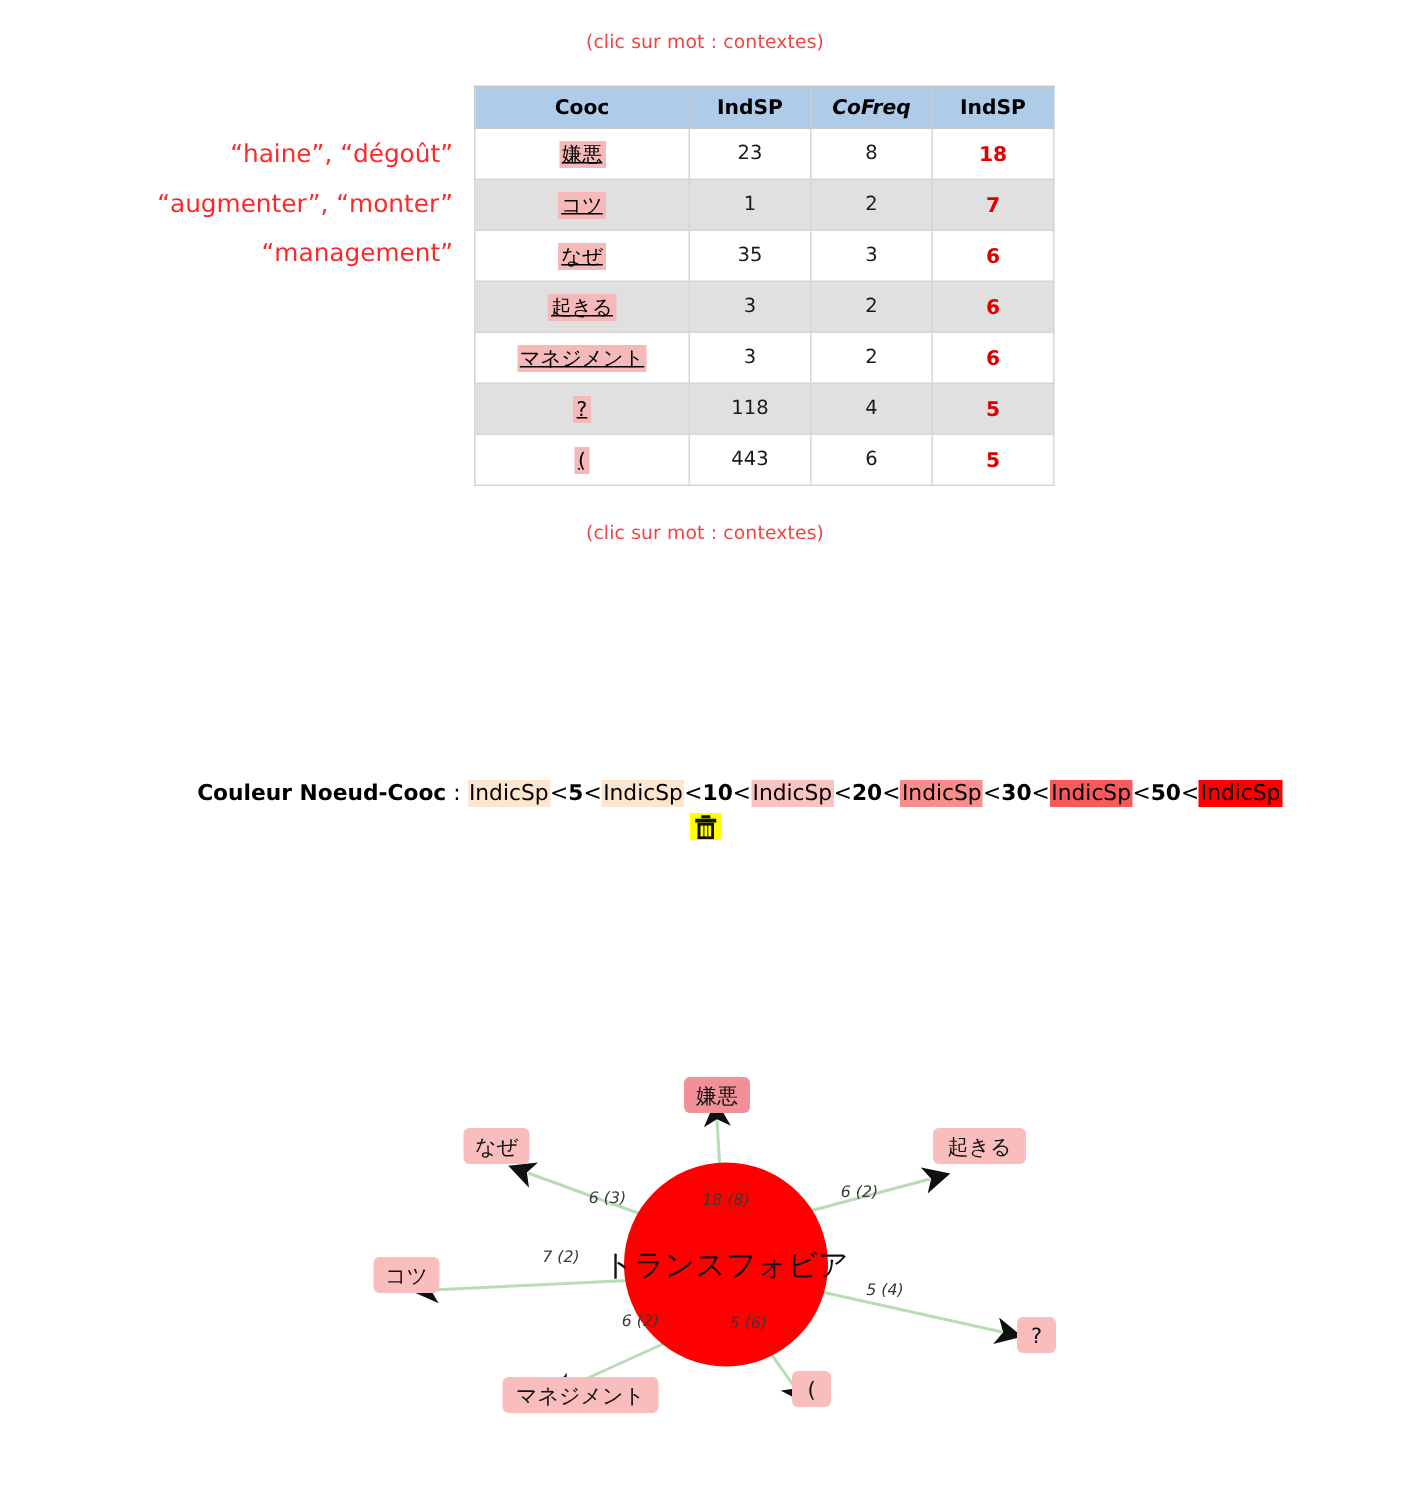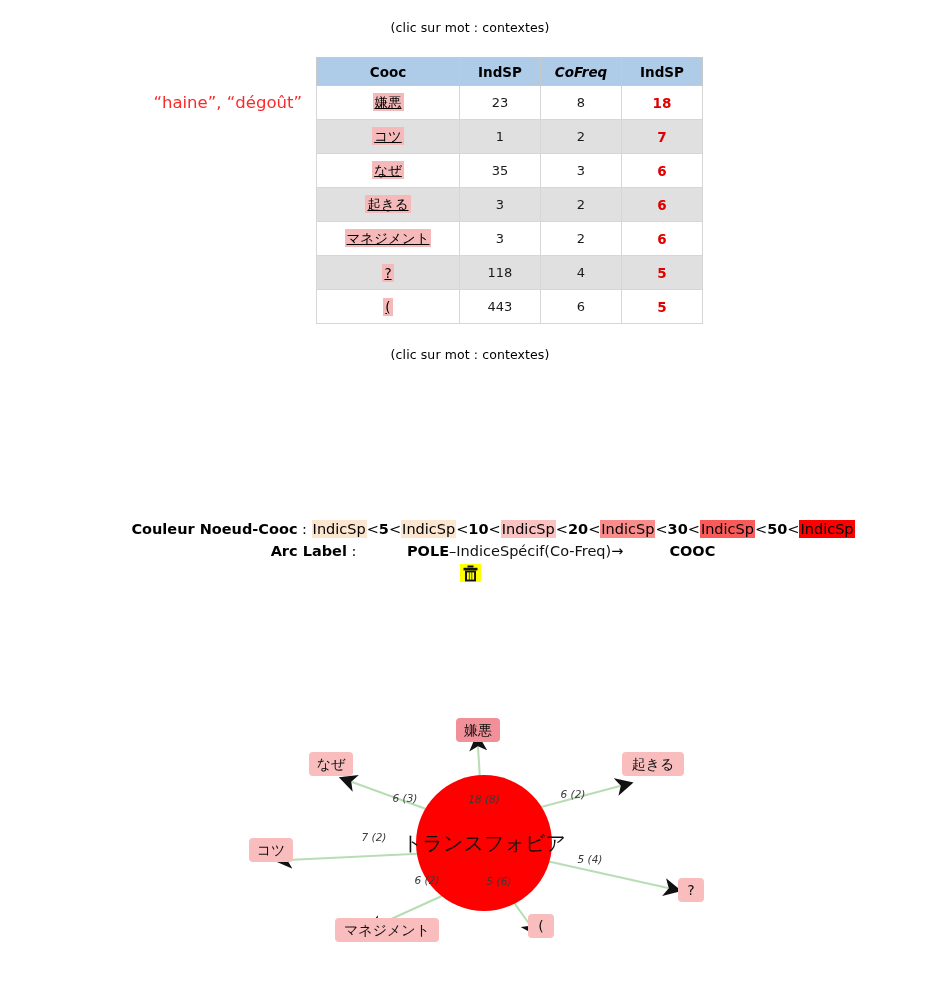--- a/index.html
+++ b/index.html
@@ -15,21 +15,21 @@
     overflow: hidden;
   }
 
   
   .caption {
     position: absolute;
     width: 100%;
     text-align: center;
     font-family: "DejaVu Sans", sans-serif;
     font-size: 12.5px;
-    color: #000000;
+    color: #ef4444;
     letter-spacing: .1px;
   }
   #caption-top    { top: 20px; }
   #caption-bottom { top: 347px; }
 
   
   #cooc-table-wrap {
     position: absolute;
     left: 316px;
     top: 57px;
@@ -172,20 +172,22 @@
   }
 </style>
 </head>
 <body>
 
 <div class="caption" id="caption-top">(clic sur mot : contextes)</div>
 
 <div id="annotations">
   <div id="annot-spacer-head"></div>
   <div class="annot">“haine”, “dégoût”</div>
+  <div class="annot">“augmenter”, “monter”</div>
+  <div class="annot">“management”</div>
 </div>
 
 <div id="cooc-table-wrap">
   <table class="cooc">
     <thead>
       <tr>
         <th class="c-cooc">Cooc</th>
         <th class="c-fq">IndSP</th>
         <th class="c-co">CoFreq</th>
         <th class="c-ind">IndSP</th>
@@ -236,23 +238,20 @@
       </tr>
     </tbody>
   </table>
 </div>
 
 <div class="caption" id="caption-bottom">(clic sur mot : contextes)</div>
 
 <div id="legend">
   <div class="line1">
     <span class="lbl-bold">Couleur Noeud-Cooc</span><span class="sep"> : </span><span class="ind-chip" id="chip0" style="background: rgb(253, 230, 207);">IndicSp</span><span class="sep">&lt;</span><span class="thr">5</span><span class="sep">&lt;</span><span class="ind-chip" id="chip1" style="background: rgb(253, 230, 207);">IndicSp</span><span class="sep">&lt;</span><span class="thr">10</span><span class="sep">&lt;</span><span class="ind-chip" id="chip2" style="background: rgb(251, 194, 194);">IndicSp</span><span class="sep">&lt;</span><span class="thr">20</span><span class="sep">&lt;</span><span class="ind-chip" id="chip3" style="background: rgb(251, 140, 140);">IndicSp</span><span class="sep">&lt;</span><span class="thr">30</span><span class="sep">&lt;</span><span class="ind-chip" id="chip4" style="background: rgb(251, 90, 90);">IndicSp</span><span class="sep">&lt;</span><span class="thr">50</span><span class="sep">&lt;</span><span class="ind-chip" id="chip5" style="background: rgb(254, 0, 0);">IndicSp</span>
-  </div>
-  <div class="line2">
-    <span class="lbl-bold">Arc Label</span><span class="sep"> : </span><span class="lbl-bold">POLE</span><span class="arc-mid">–</span><span class="arc-mid">IndiceSpécif(Co-Freq)</span><span class="arrow-glyph">→</span><span class="lbl-bold">COOC</span>
   </div>
   <div id="trash-row">
     <span class="trash-btn">
       <svg width="15" height="17" viewBox="0 0 15 17" aria-hidden="true">
         <rect x="4.5" y="0.5" width="6" height="2" fill="#111"></rect>
         <rect x="0.5" y="2.8" width="14" height="2.6" fill="#111"></rect>
         <rect x="2" y="5.6" width="11" height="10.8" fill="#111"></rect>
         <rect x="4" y="7.4" width="1.9" height="7.2" fill="#ffff00"></rect>
         <rect x="6.6" y="7.4" width="1.9" height="7.2" fill="#ffff00"></rect>
         <rect x="9.2" y="7.4" width="1.9" height="7.2" fill="#ffff00"></rect>

